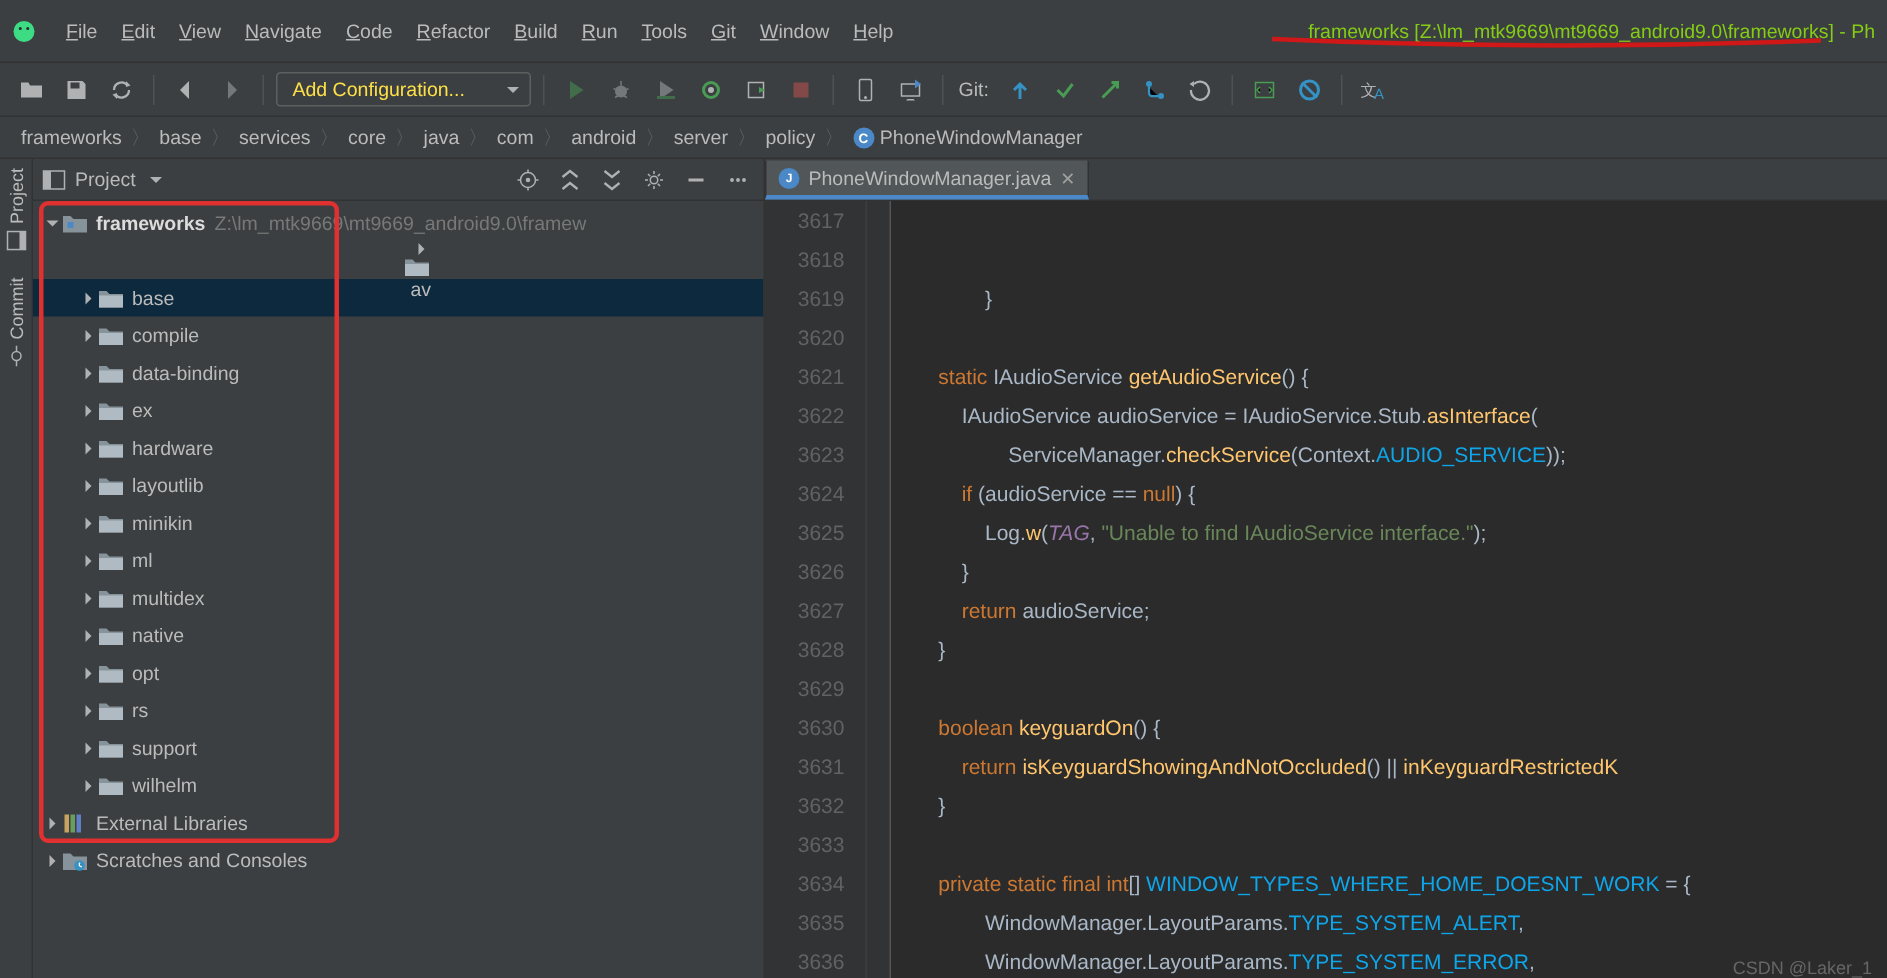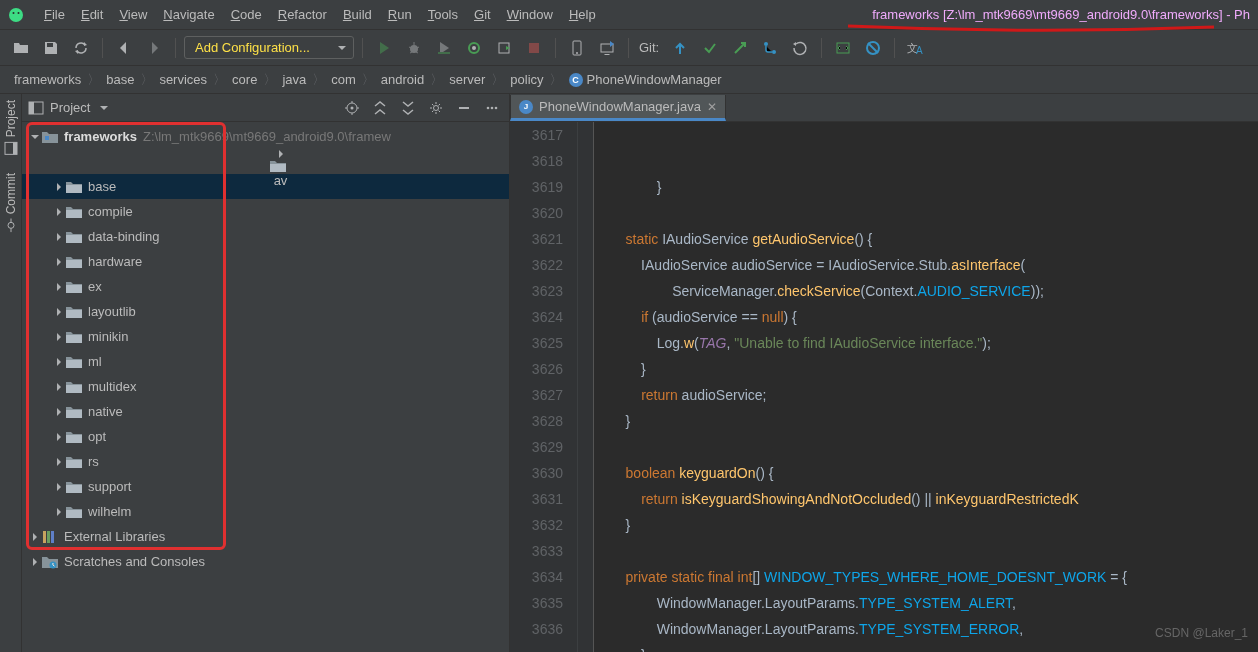--- a/index.html
+++ b/index.html
@@ -1,23 +1,23 @@
 <!DOCTYPE html>
 <html><head>
 <meta charset="utf-8">
 <style>
 * { margin: 0; padding: 0; box-sizing: border-box; font-family: "Segoe UI", Arial, sans-serif; }
 body { background: #3c3f41; color: #bbbbbb; width: 1258px; height: 652px; overflow: hidden; font-size: 13px; }
 
 
-.menubar { height: 30px; background: #3c3f41; display: flex; align-items: center; padding: 0 8px; border-bottom: 1px solid #323232; }
+.menubar { height: 42px; background: #3c3f41; display: flex; align-items: center; padding: 0 8px; border-bottom: 1px solid #323232; }
 .app-icon { width: 16px; height: 16px; margin-right: 12px; }
 .menu-item { padding: 0 8px; cursor: pointer; color: #bbbbbb; }
 .menu-item .mn { text-decoration: underline; }
-.title-path { margin-left: auto; color: #f0abfc; font-size: 13px; white-space: nowrap; position: relative; }
+.title-path { margin-left: auto; color: #84cc16; font-size: 13px; white-space: nowrap; position: relative; }
 .title-underline { position: absolute; left: 846px; top: 24px; width: 370px; height: 12px; pointer-events: none; }
 
 
 .toolbar { height: 36px; background: #3c3f41; display: flex; align-items: center; padding: 0 8px; border-bottom: 1px solid #323232; gap: 4px; }
 .tb-btn { width: 26px; height: 26px; display: flex; align-items: center; justify-content: center; cursor: pointer; border-radius: 3px; color: #afb1b3; }
 .tb-sep { width: 1px; height: 20px; background: #515151; margin: 0 4px; }
 .config-combo { background: #3c3f41; border: 1px solid #5e6060; border-radius: 3px; padding: 3px 22px 3px 10px; color: #fde047; cursor: pointer; position: relative; min-width: 170px; }
 .config-combo::after { content: ""; position: absolute; right: 7px; top: 9px; border: 4px solid transparent; border-top-color: #afb1b3; }
 .git-label { color: #bbbbbb; margin: 0 4px 0 2px; }
 
@@ -410,35 +410,35 @@
             <svg width="10" height="10" viewBox="0 0 10 10">
               <path fill="#afb1b3" d="M3 1l4 4-4 4z"></path>
             </svg>
           </span>
           <span class="tree-icon folder-icon">
             <svg width="16" height="14" viewBox="0 0 16 14">
               <path fill="#87939a" d="M0 2h5l2 2h9v9H0z"></path>
               <path fill="#b0bac2" d="M0 5h16v8H0z"></path>
             </svg>
           </span>
+          <span class="tree-label">ex</span>
+        </div>
+        <div class="tree-row" style="padding-left: 30px;">
+          <span class="tree-arrow">
+            <svg width="10" height="10" viewBox="0 0 10 10">
+              <path fill="#afb1b3" d="M3 1l4 4-4 4z"></path>
+            </svg>
+          </span>
+          <span class="tree-icon folder-icon">
+            <svg width="16" height="14" viewBox="0 0 16 14">
+              <path fill="#87939a" d="M0 2h5l2 2h9v9H0z"></path>
+              <path fill="#b0bac2" d="M0 5h16v8H0z"></path>
+            </svg>
+          </span>
           <span class="tree-label">hardware</span>
-        </div>
-        <div class="tree-row" style="padding-left: 30px;">
-          <span class="tree-arrow">
-            <svg width="10" height="10" viewBox="0 0 10 10">
-              <path fill="#afb1b3" d="M3 1l4 4-4 4z"></path>
-            </svg>
-          </span>
-          <span class="tree-icon folder-icon">
-            <svg width="16" height="14" viewBox="0 0 16 14">
-              <path fill="#87939a" d="M0 2h5l2 2h9v9H0z"></path>
-              <path fill="#b0bac2" d="M0 5h16v8H0z"></path>
-            </svg>
-          </span>
-          <span class="tree-label">ex</span>
         </div>
         <div class="tree-row" style="padding-left: 30px;">
           <span class="tree-arrow">
             <svg width="10" height="10" viewBox="0 0 10 10">
               <path fill="#afb1b3" d="M3 1l4 4-4 4z"></path>
             </svg>
           </span>
           <span class="tree-icon folder-icon">
             <svg width="16" height="14" viewBox="0 0 16 14">
               <path fill="#87939a" d="M0 2h5l2 2h9v9H0z"></path>

